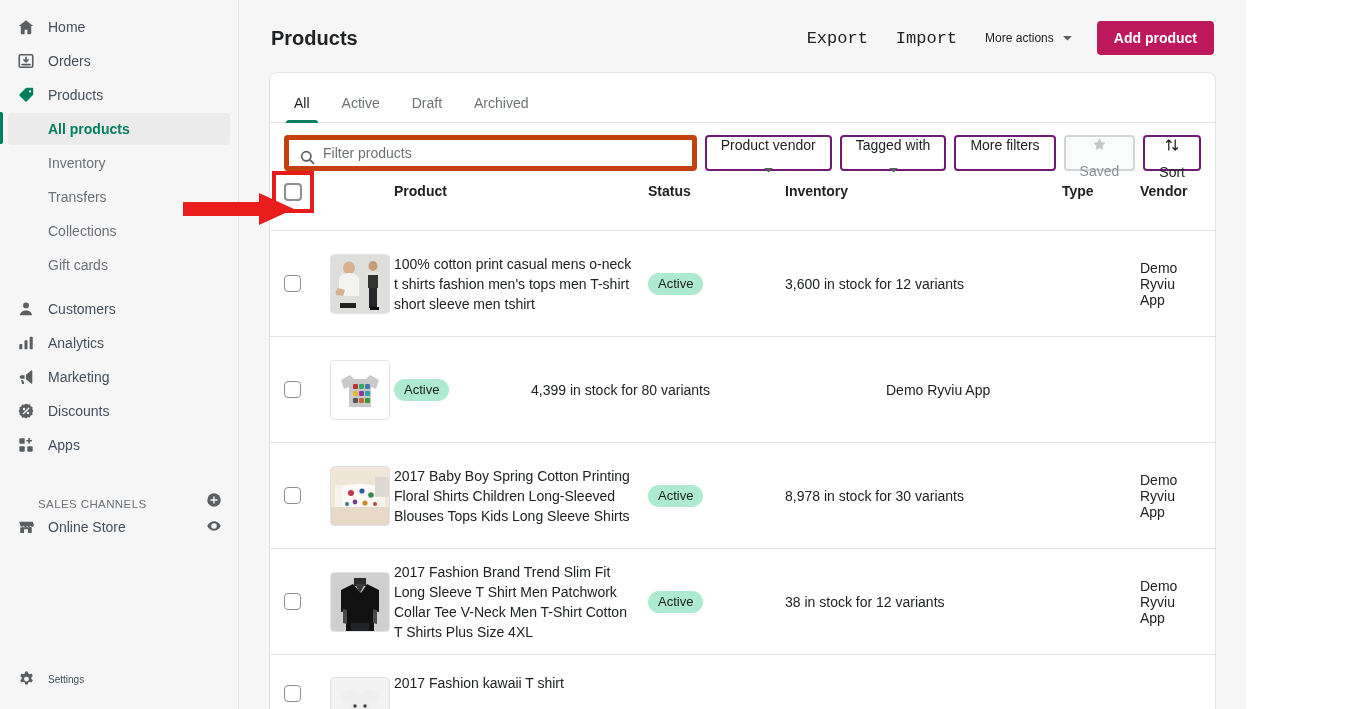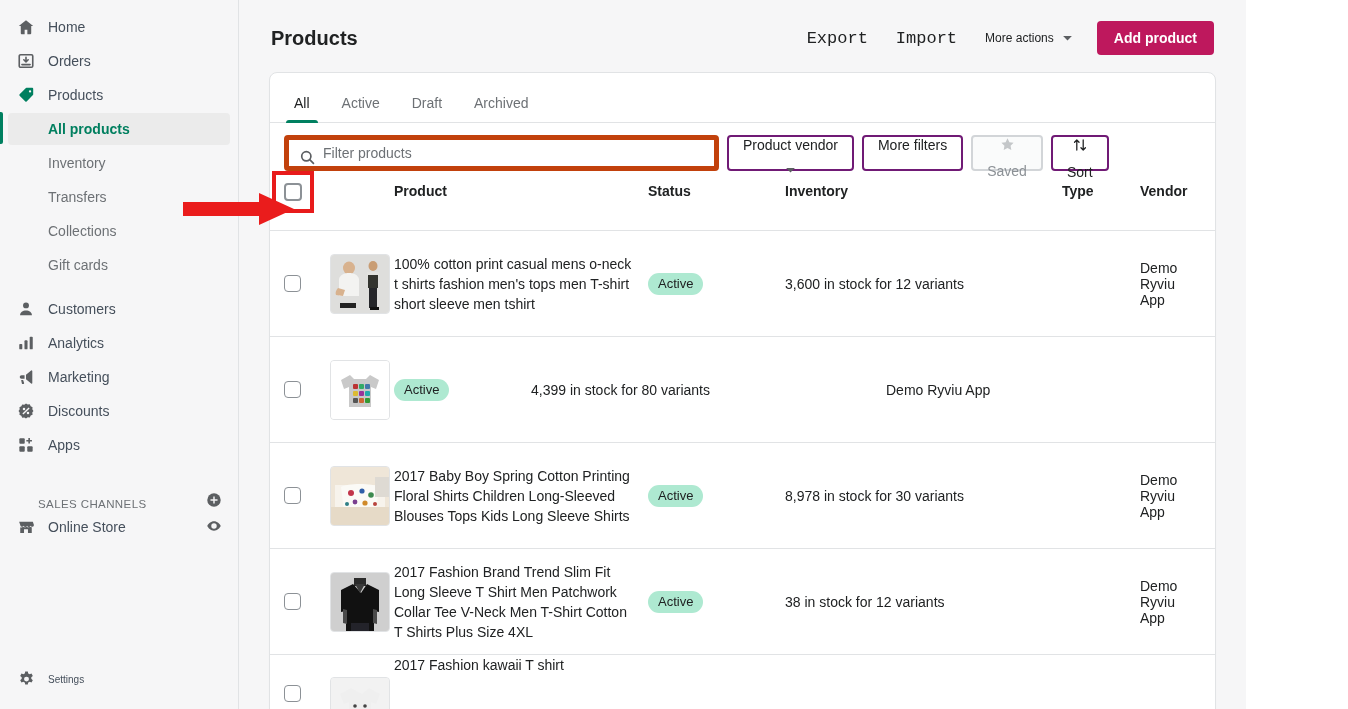--- a/index.html
+++ b/index.html
@@ -406,20 +406,28 @@
           <span class="sico">
             <svg width="17" height="17" viewBox="0 0 20 20" fill="none" stroke="#5c5f62" stroke-width="2">
               <circle cx="8.6" cy="8.6" r="5.4"></circle>
                 <path d="M12.6 12.6 17 17" stroke-linecap="round"></path>
             </svg>
           </span>
           <input type="text" value="" placeholder="Filter products" style="">
         </div>
         <div class="fbtn">
           <span>Product vendor</span>
+          <span>
+            <svg width="11" height="7" viewBox="0 0 12 8" fill="#5c5f62">
+                <path d="M1 1.2 6 6.2l5-5z"></path>
+              </svg>
+          </span>
+        </div>
+        <div class="fbtn">
+          <span>Tagged with</span>
           <span>
             <svg width="11" height="7" viewBox="0 0 12 8" fill="#5c5f62">
                 <path d="M1 1.2 6 6.2l5-5z"></path>
               </svg>
           </span>
         </div>
         <div class="fbtn">
           <span>More filters</span>
         </div>
         <div class="fbtn disabled">
@@ -583,21 +591,21 @@
           <div class="thumb">
             <svg width="58" height="58" viewBox="0 0 58 58">
               <rect width="58" height="58" fill="#f2f2f2"></rect>
               <path d="M20 10 9 16l4 10 5-2v26h22V24l5 2 4-10-11-6-7 6z" fill="#efefef"></path>
               <circle cx="24" cy="28" r="1.8" fill="#444"></circle>
               <circle cx="34" cy="28" r="1.8" fill="#444"></circle>
               <path d="M26 33q3 3 6 0" stroke="#a44" stroke-width="1.6" fill="none"></path>
             </svg>
           </div>
         </div>
-        <div class="col-product pname" style="align-self:flex-start; ">2017 Fashion kawaii T shirt</div>
+        <div class="col-product pname" style="align-self:flex-start; margin-top:18px;">2017 Fashion kawaii T shirt</div>
         <div class="col-status"></div>
         <div class="col-inv"></div>
         <div class="col-type"></div>
         <div class="col-vendor vendor"></div>
       </div>
 
     </div>
   </div>
 
   <svg class="arrow" viewBox="0 0 112 34">

